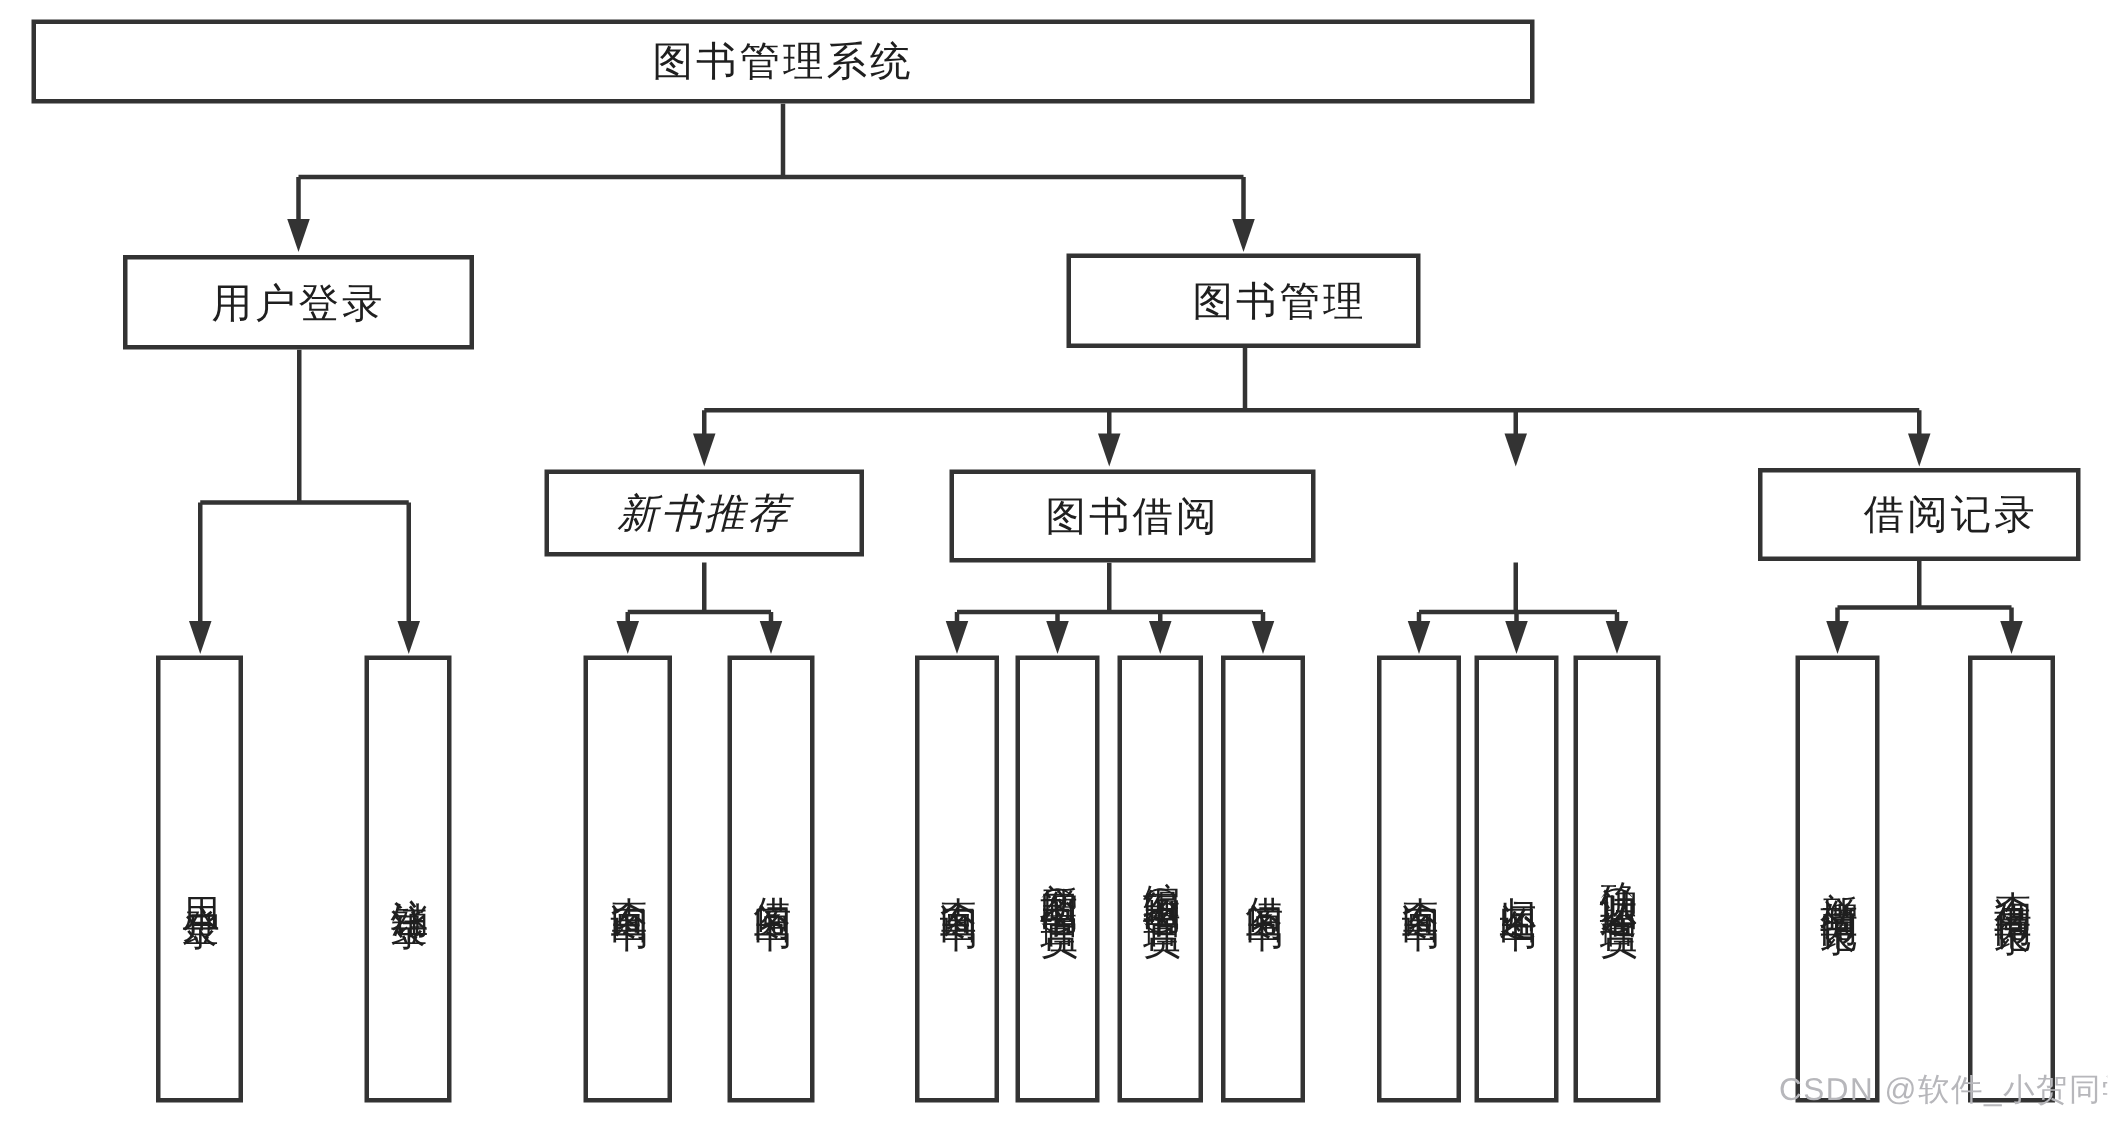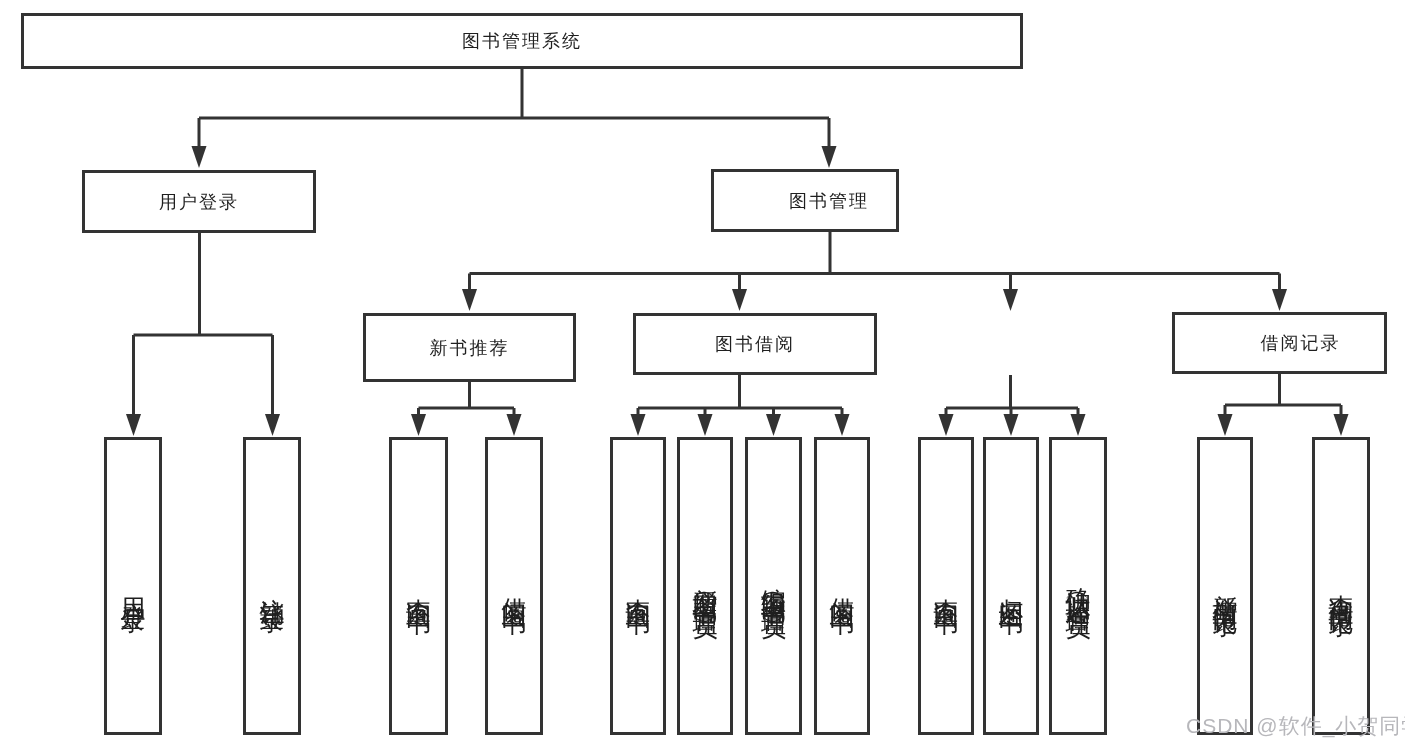--- a/index.html
+++ b/index.html
@@ -12,21 +12,21 @@
   }
   .node{
     position:absolute;
     box-sizing:border-box;
     background:#ffffff;
     border:3px solid #333333;
     display:flex;
     align-items:center;
     justify-content:center;
     color:#1f1f1f;
-    font-size:18px;
+    font-size:27px;
     letter-spacing:2px;
     text-align:center;
     z-index:2;
   }
   .node.vert{
     writing-mode:vertical-rl;
     letter-spacing:4px;
     font-size:25px;
     line-height:1;
   }
@@ -83,23 +83,23 @@
     <polygon points="1078,436 1070.5,414 1085.5,414"></polygon>
 
     <path d="M1279.5 374 V405 M1225 405 H1341 M1225 405 V416 M1341 405 V416"></path>
     <polygon points="1225,436 1217.5,414 1232.5,414"></polygon>
     <polygon points="1341,436 1333.5,414 1348.5,414"></polygon>
   </svg>
 
   <div class="node" style="left:21px;top:13px;width:1002px;height:56px;">图书管理系统</div>
 
   <div class="node" style="left:82px;top:170px;width:234px;height:63px;">用户登录</div>
-  <div class="node" style="left:711px;top:169px;width:188px;height:63px;padding-left:48px;">图书管理</div>
+  <div class="node" style="left:711px;top:169px;width:236px;height:63px;padding-left:48px;">图书管理</div>
 
-  <div class="node" style="left:363px;top:313px;width:213px;height:69px;">新书推荐</div>
+  <div class="node" style="left:363px;top:313px;width:213px;height:58px;font-style:italic;">新书推荐</div>
   <div class="node" style="left:633px;top:313px;width:244px;height:62px;">图书借阅</div>
   <div class="node" style="left:1172px;top:312px;width:215px;height:62px;padding-left:42px;">借阅记录</div>
 
   <div class="node vert" style="left:104px;top:437px;width:58px;height:298px;">用户登录</div>
   <div class="node vert" style="left:243px;top:437px;width:58px;height:298px;">注销登录</div>
 
   <div class="node vert" style="left:389px;top:437px;width:59px;height:298px;">查询图书</div>
   <div class="node vert" style="left:485px;top:437px;width:58px;height:298px;">借阅图书</div>
 
   <div class="node vert" style="left:610px;top:437px;width:56px;height:298px;">查询图书</div>

